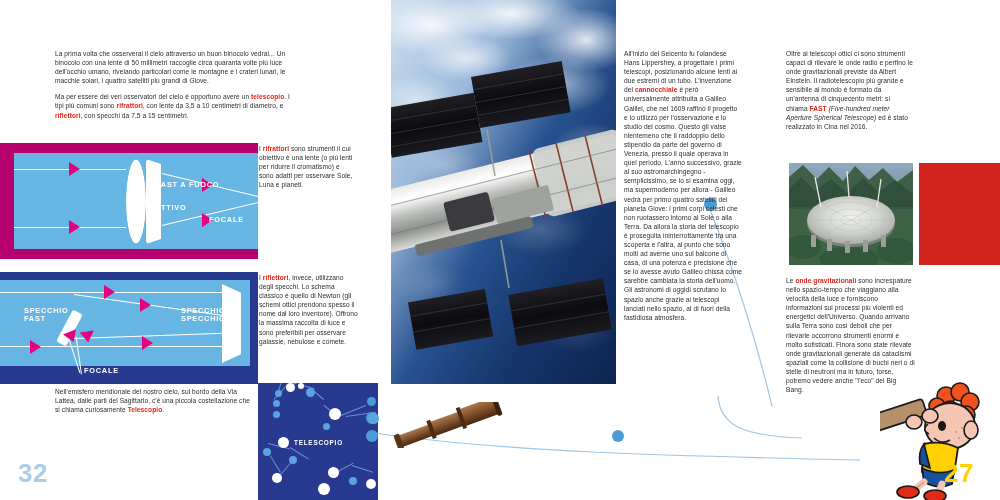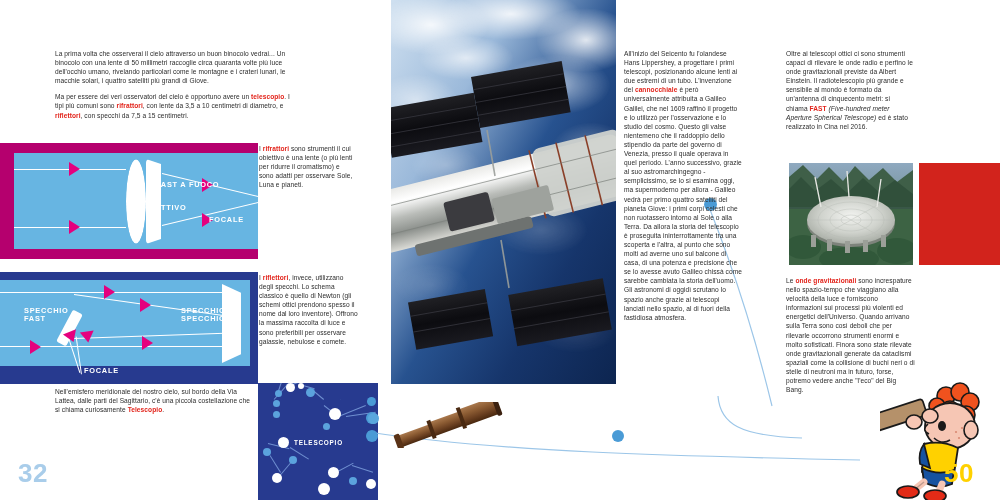--- a/index.html
+++ b/index.html
@@ -399,15 +399,15 @@
       <path d="M44 100 l-10 8" stroke="#f6c6b4" stroke-width="7" stroke-linecap="round"></path>
       <path d="M44 100 l-10 8" stroke="#1a1a1a" stroke-width="1.4" fill="none" opacity="0.25"></path>
       <path d="M62 102 l-4 10" stroke="#f6c6b4" stroke-width="7" stroke-linecap="round"></path>
 
       <ellipse cx="28" cy="110" rx="11" ry="6" fill="#e22b17" stroke="#1a1a1a" stroke-width="1.7"></ellipse>
       <ellipse cx="55" cy="114" rx="11" ry="6" fill="#e22b17" stroke="#1a1a1a" stroke-width="1.7"></ellipse>
     </svg>
   </div>
 
   <div id="pg-left">32</div>
-  <div id="pg-right">50</div>
+  <div id="pg-right">27</div>
 
 </div>
 
 </body></html>

